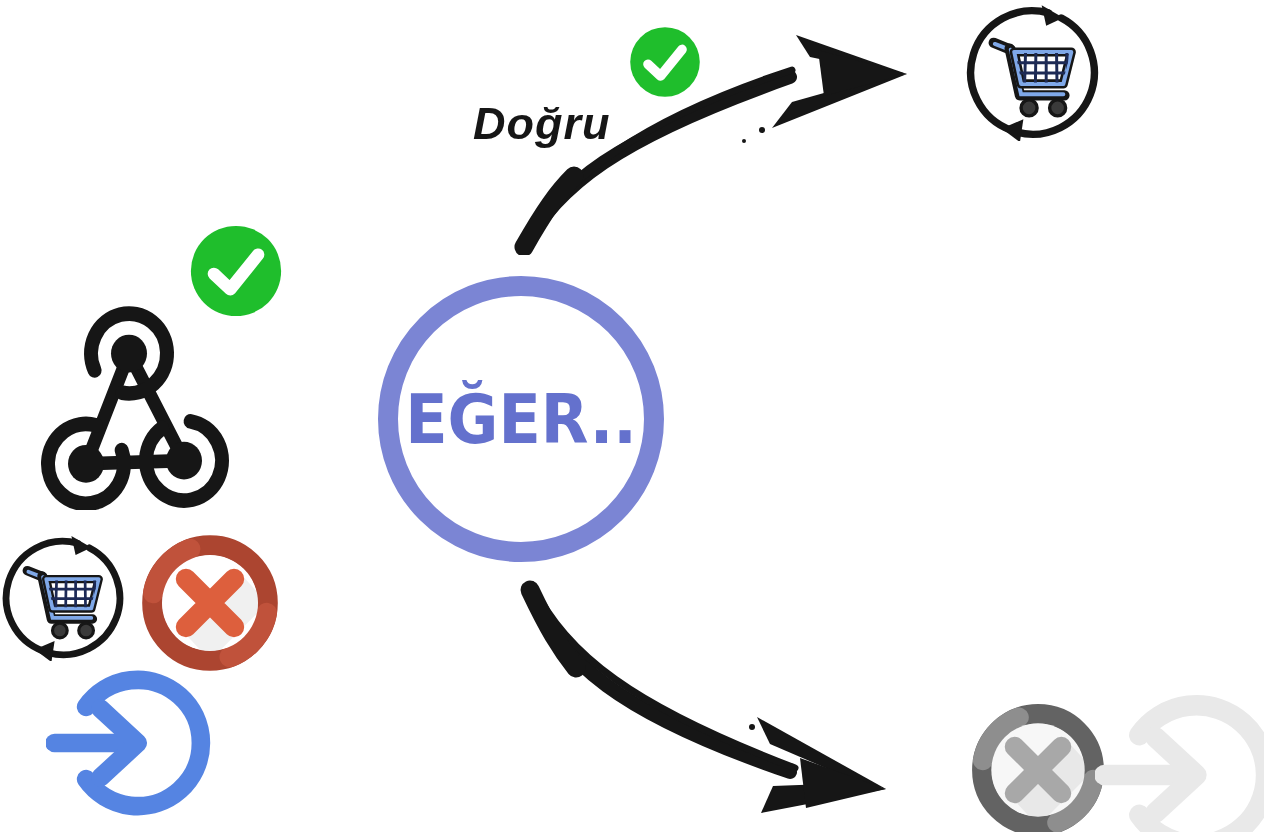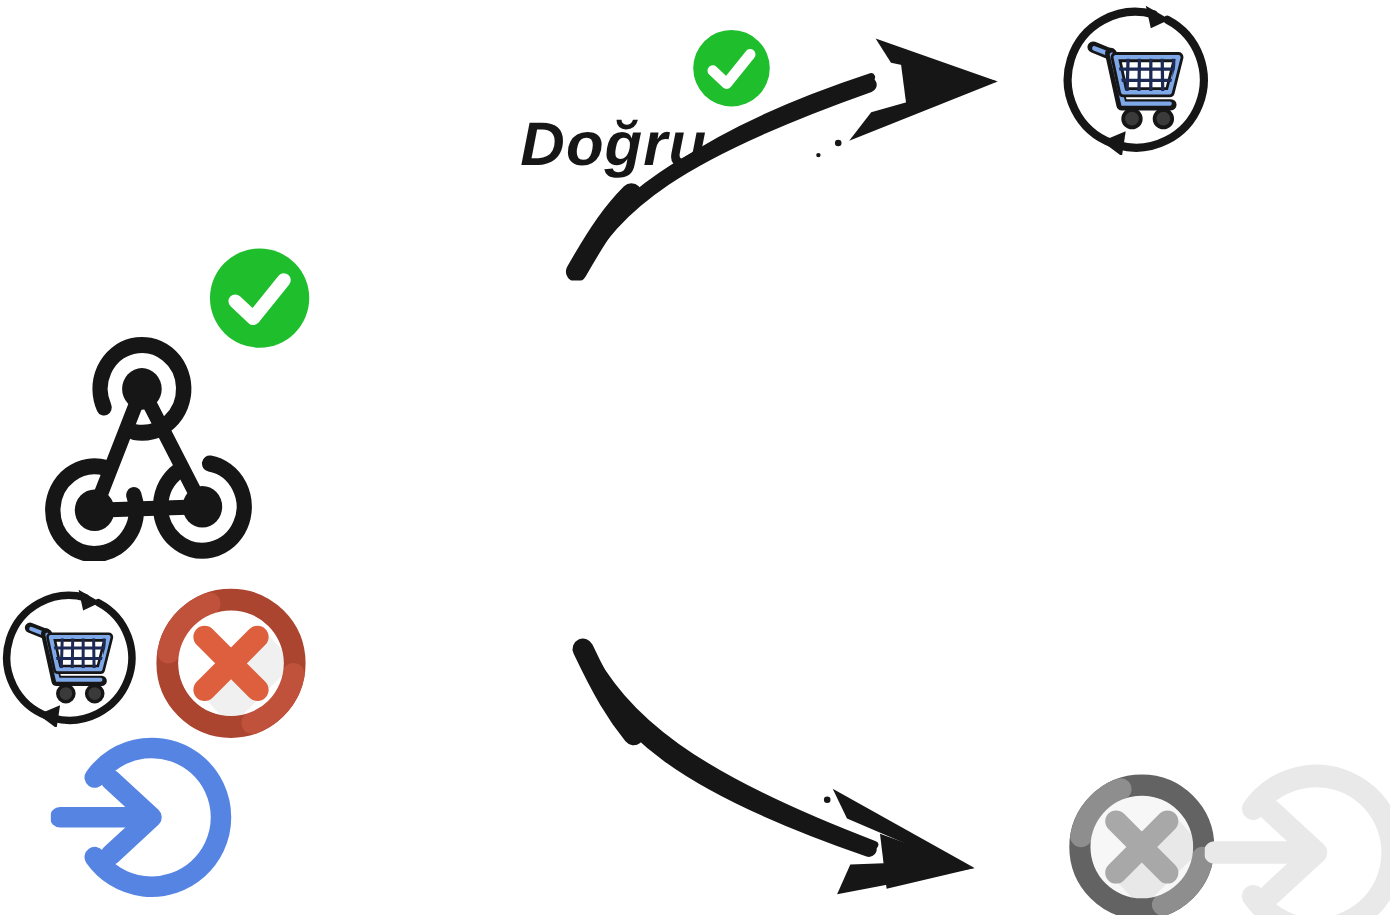--- a/index.html
+++ b/index.html
@@ -3,21 +3,21 @@
 <meta charset="utf-8">
 <style>
   html,body{margin:0;padding:0;background:#fff;}
   #canvas{
     position:relative;width:1264px;height:832px;overflow:hidden;
     background:#ffffff;font-family:"Liberation Sans",sans-serif;
   }
   .abs{position:absolute;}
   .branch-label{
     position:absolute;font-weight:bold;font-style:italic;
-    font-size:56px;color:var(--ink,#141414);letter-spacing:1px;white-space:nowrap;
+    font-size:45px;color:var(--ink,#141414);letter-spacing:1px;white-space:nowrap;
   }
   #true-label{left:473px;top:98px;}
   #false-label{left:464px;top:712px;}
   .center-circle{
     position:absolute;left:378px;top:276px;width:286px;height:286px;
     box-sizing:border-box;border:20px solid var(--periwinkle-ring,#7b85d4);
     border-radius:50%;display:flex;align-items:center;justify-content:center;
   }
   .center-label{
     font-family:"DejaVu Sans",sans-serif;font-weight:bold;font-size:62px;
@@ -99,20 +99,23 @@
         <path d="M43,51.5 L95,51.5 M43,60.5 L95,60.5"></path>
       </g>
       <circle cx="57" cy="91" r="7" fill="#3a3a3a" style="stroke:var(--ink,#161616)" stroke-width="3"></circle>
       <circle cx="82" cy="91" r="7" fill="#3a3a3a" style="stroke:var(--ink,#161616)" stroke-width="3"></circle>
     </symbol>
   </defs>
 </svg>
 
 <div id="canvas" style="background: rgb(255, 255, 255);">
 
+  <div class="center-circle">
+    <span class="center-label">EĞER..</span>
+  </div>
 
   <div class="branch-label" id="true-label">Doğru</div>
 
   <svg class="abs" style="left:505px;top:25px" width="410" height="230" viewBox="505 25 410 230">
     <g style="stroke:var(--ink,#161616)" fill="none" stroke-linecap="round">
       <path d="M524,247 C560,185 612,140 790,77" stroke-width="14"></path>
       <path d="M526,241 C570,175 640,120 792,70" stroke-width="7"></path>
       <path d="M524,247 C545,210 558,192 574,176" stroke-width="19"></path>
     </g>
     <g style="fill:var(--ink,#161616)">

